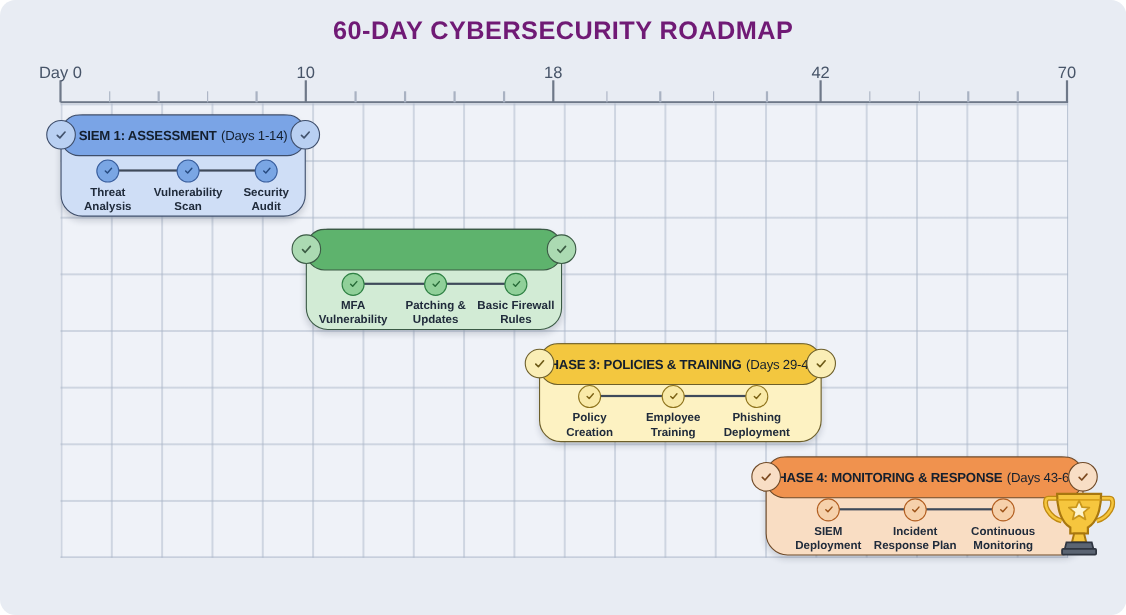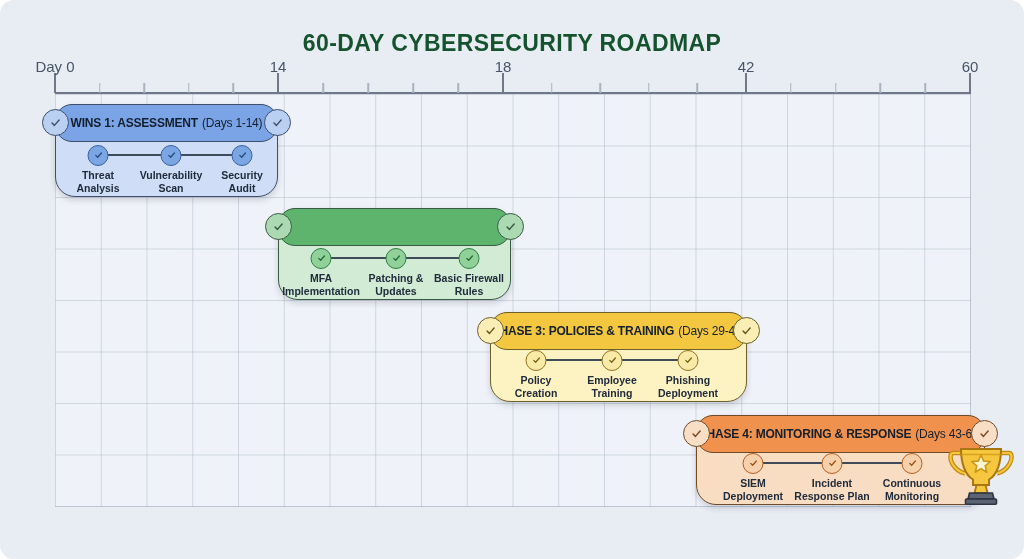--- a/index.html
+++ b/index.html
@@ -1,18 +1,18 @@
 <!DOCTYPE html>
 <html><head>
 <meta charset="utf-8">
 <style>
   html,body{margin:0;padding:0;background:#fff;font-family:"Liberation Sans",sans-serif;}
   .canvas{position:relative;width:1024px;height:559px;background:#e8ecf3;border-radius:14px;overflow:hidden;}
   .title{position:absolute;top:14px;left:0;width:1024px;text-align:center;font-size:23px;font-weight:700;
-         letter-spacing:.4px;color:#14532d;margin-top:16px;}
+         letter-spacing:.4px;color:#701a75;}
   
   .axis{position:absolute;left:0;top:0;width:1024px;height:112px;}
   .baseline{position:absolute;left:55px;top:92px;width:916px;height:2px;background:#6e7888;}
   .tick{position:absolute;top:73px;width:2px;height:20px;background:#6e7888;transform:translateX(-1px);}
   .tick-label{position:absolute;bottom:18px;left:50%;transform:translateX(-50%);font-size:15px;color:#475468;white-space:nowrap;}
   .minor-tick{position:absolute;top:83px;width:1.5px;height:10px;background:#a9b2c2;transform:translateX(-.75px);}
   
   .grid{position:absolute;left:55px;top:94px;width:915px;height:412px;background-color:#eff2f8;
         background-image:linear-gradient(to right,rgba(170,182,200,.48) 1.4px,transparent 1.4px),
                          linear-gradient(to bottom,rgba(170,182,200,.48) 1.4px,transparent 1.4px);
@@ -50,30 +50,30 @@
 <div class="canvas">
 
   <div class="title">60-DAY CYBERSECURITY ROADMAP</div>
 
   <div class="axis">
     <div class="baseline"></div>
     <div class="tick" style="left:55px">
         <span class="tick-label">Day 0</span>
       </div>
     <div class="tick" style="left:278px">
-        <span class="tick-label">14</span>
+        <span class="tick-label">10</span>
       </div>
     <div class="tick" style="left:503px">
         <span class="tick-label">18</span>
       </div>
     <div class="tick" style="left:746px">
         <span class="tick-label">42</span>
       </div>
     <div class="tick" style="left:970px">
-        <span class="tick-label">60</span>
+        <span class="tick-label">70</span>
       </div>
   <div class="minor-tick" style="left: 99.6px;"></div>
       <div class="minor-tick" style="left: 144.2px;"></div>
       <div class="minor-tick" style="left: 188.8px;"></div>
       <div class="minor-tick" style="left: 233.4px;"></div>
       <div class="minor-tick" style="left: 323px;"></div>
       <div class="minor-tick" style="left: 368px;"></div>
       <div class="minor-tick" style="left: 413px;"></div>
       <div class="minor-tick" style="left: 458px;"></div>
       <div class="minor-tick" style="left: 551.6px;"></div>
@@ -89,21 +89,21 @@
   <div class="grid"></div>
 
   <div class="phase" style="left: 55px; top: 104px; width: 223px; height: 93px; --header: #7aa4e6; --body: #cfdef6; --border: #3e4e6b; --badge-fill: #b9d0f2; --badge-check: #43536d; --dot-fill: #7aa6e4; --dot-border: #3a5f9e; --dot-check: #274b80;">
     <div class="phase-body"></div>
     <div class="phase-header">
       <span class="badge badge-l">
           <svg viewBox="0 0 24 24">
             <path d="M6.5 12.8l3.8 3.8L17.8 8" fill="none" stroke="currentColor" stroke-width="2.4" stroke-linecap="round" stroke-linejoin="round"></path>
           </svg>
         </span>
-      <div class="phase-title"><span class="pt-main">WINS 1: ASSESSMENT</span><span class="pt-days">(Days 1-14)</span></div>
+      <div class="phase-title"><span class="pt-main">SIEM 1: ASSESSMENT</span><span class="pt-days">(Days 1-14)</span></div>
       <span class="badge badge-r">
           <svg viewBox="0 0 24 24">
             <path d="M6.5 12.8l3.8 3.8L17.8 8" fill="none" stroke="currentColor" stroke-width="2.4" stroke-linecap="round" stroke-linejoin="round"></path>
           </svg>
         </span>
     </div>
     <div class="track">
       <div class="connector" style="left:43px;width:144px;top:12.2px"></div>
       <div class="milestone" style="left:43px">
           <span class="dot" style="top:2.5px">
@@ -151,21 +151,21 @@
     </div>
     <div class="track">
       <div class="connector" style="left:43px;width:148px;top:11.2px"></div>
       <div class="milestone" style="left:43px">
           <span class="dot" style="top:1.5px">
             <svg viewBox="0 0 24 24">
               <path d="M6.5 12.8l3.8 3.8L17.8 8" fill="none" stroke="currentColor" stroke-width="2.6" stroke-linecap="round" stroke-linejoin="round"></path>
             </svg>
           </span>
           <div class="ms-label" style="top:26px">MFA
-Implementation</div>
+Vulnerability</div>
         </div>
       <div class="milestone" style="left:118px">
           <span class="dot" style="top:1.5px">
             <svg viewBox="0 0 24 24">
               <path d="M6.5 12.8l3.8 3.8L17.8 8" fill="none" stroke="currentColor" stroke-width="2.6" stroke-linecap="round" stroke-linejoin="round"></path>
             </svg>
           </span>
           <div class="ms-label" style="top:26px">Patching &amp;
 Updates</div>
         </div>

